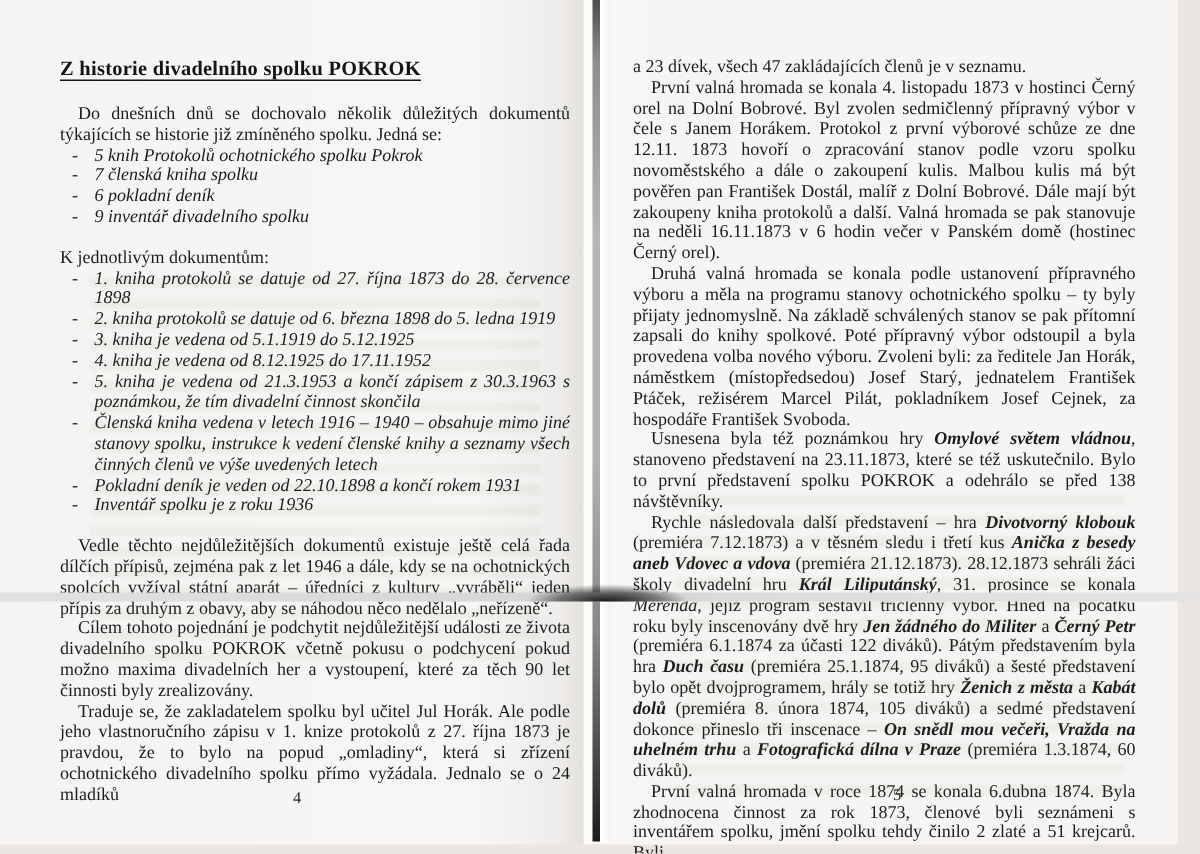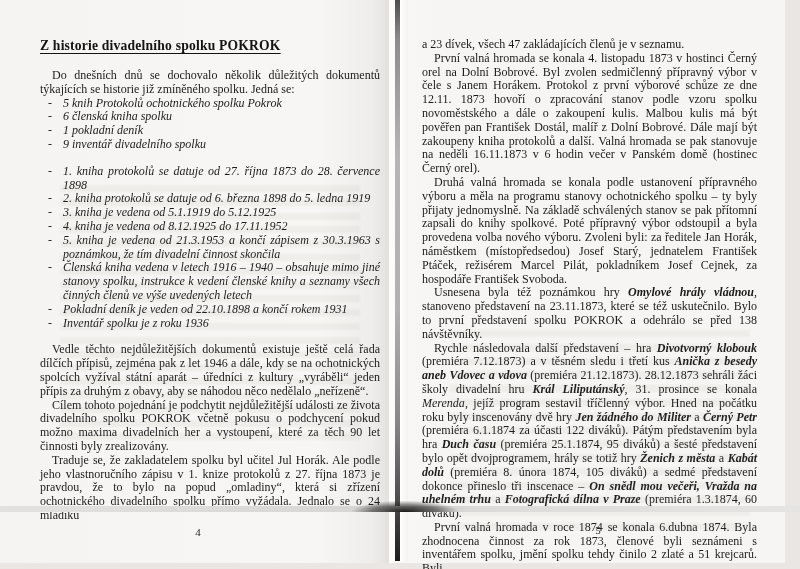--- a/index.html
+++ b/index.html
@@ -3,21 +3,21 @@
 <meta charset="utf-8">
 <style>
   html,body{margin:0;padding:0;}
   body{
     width:800px;height:569px;overflow:hidden;
     background:#e9e6e3;
     font-family:"Liberation Serif","DejaVu Serif",serif;
     color:#1b1b1b;
     -webkit-font-smoothing:antialiased;
   }
-  .spread{position:relative;width:800px;height:512px;}
+  .spread{position:relative;width:800px;height:401px;}
 
   
   .page{position:absolute;top:0;height:563px;box-sizing:border-box;}
   .page-left{
     left:0;width:396px;
     background:linear-gradient(to right,#f6f4f2 0%,#f8f6f4 80%,#efedeb 94%,#dedbd8 100%);
     padding:38px 16px 0 40px;
   }
   .page-right{
     left:389px;width:396px;
@@ -86,33 +86,34 @@
     <h1 class="heading">Z historie divadelního spolku POKROK</h1>
 
     <p class="indent">Do dnešních dnů se dochovalo několik důležitých dokumentů týkajících se historie již zmíněného spolku. Jedná se:</p>
 
     <div class="li">
       <span class="dash">-</span>
       <span class="txt">5 knih Protokolů ochotnického spolku Pokrok</span>
     </div>
     <div class="li">
       <span class="dash">-</span>
-      <span class="txt">6 členská kniha spolku</span>
+      <span class="txt">7 členská kniha spolku</span>
     </div>
     <div class="li">
       <span class="dash">-</span>
-      <span class="txt">1 pokladní deník</span>
+      <span class="txt">6 pokladní deník</span>
     </div>
     <div class="li">
       <span class="dash">-</span>
       <span class="txt">9 inventář divadelního spolku</span>
     </div>
 
     <div class="gap"></div>
 
+    <p>K jednotlivým dokumentům:</p>
 
     <div class="li">
       <span class="dash">-</span>
       <span class="txt">1. kniha protokolů se datuje od 27. října 1873 do 28. července 1898</span>
     </div>
     <div class="li">
       <span class="dash">-</span>
       <span class="txt">2. kniha protokolů se datuje od 6. března 1898 do 5. ledna 1919</span>
     </div>
     <div class="li">
@@ -144,21 +145,21 @@
 
     <p class="indent">Vedle těchto nejdůležitějších dokumentů existuje ještě celá řada dílčích přípisů, zejména pak z let 1946 a dále, kdy se na ochotnických spolcích vyžíval státní aparát – úředníci z kultury „vyráběli“ jeden přípis za druhým z obavy, aby se náhodou něco nedělalo „neřízeně“.</p>
     <p class="indent">Cílem tohoto pojednání je podchytit nejdůležitější události ze života divadelního spolku POKROK včetně pokusu o podchycení pokud možno maxima divadelních her a vystoupení, které za těch 90 let činnosti byly zrealizovány.</p>
     <p class="indent">Traduje se, že zakladatelem spolku byl učitel Jul Horák. Ale podle jeho vlastnoručního zápisu v 1. knize protokolů z 27. října 1873 je pravdou, že to bylo na popud „omladiny“, která si zřízení ochotnického divadelního spolku přímo vyžádala. Jednalo se o 24 mladíků</p>
   </div>
 
   <div class="page page-right">
     <p><span>a 23 dívek, všech 47 zakládajících členů je v seznamu.</span></p>
     <p class="indent"><span>První valná hromada se konala 4. listopadu 1873 v hostinci Černý orel na Dolní Bobrové. Byl zvolen sedmičlenný přípravný výbor v čele s Janem Horákem. Protokol z první výborové schůze ze dne 12.11. 1873 hovoří o zpracování stanov podle vzoru spolku novoměstského a dále o zakoupení kulis. Malbou kulis má být pověřen pan František Dostál, malíř z Dolní Bobrové. Dále mají být zakoupeny kniha protokolů a další. Valná hromada se pak stanovuje na neděli 16.11.1873 v 6 hodin večer v Panském domě (hostinec Černý orel).</span></p>
     <p class="indent"><span>Druhá valná hromada se konala podle ustanovení přípravného výboru a měla na programu stanovy ochotnického spolku – ty byly přijaty jednomyslně. Na základě schválených stanov se pak přítomní zapsali do knihy spolkové. Poté přípravný výbor odstoupil a byla provedena volba nového výboru. Zvoleni byli: za ředitele Jan Horák, náměstkem (místopředsedou) Josef Starý, jednatelem František Ptáček, režisérem Marcel Pilát, pokladníkem Josef Cejnek, za hospodáře František Svoboda.</span></p>
-    <p class="indent"><span>Usnesena byla též poznámkou hry </span><span class="b i">Omylové hrály vládnou</span><span>, stanoveno představení na 23.11.1873, které se též uskutečnilo. Bylo to první představení spolku POKROK a odehrálo se před 138 návštěvníky.</span></p>
+    <p class="indent"><span>Usnesena byla též poznámkou hry </span><span class="b i">Omylové světem vládnou</span><span>, stanoveno představení na 23.11.1873, které se též uskutečnilo. Bylo to první představení spolku POKROK a odehrálo se před 138 návštěvníky.</span></p>
     <p class="indent"><span>Rychle následovala další představení – hra </span><span class="b i">Divotvorný klobouk</span><span> (premiéra 7.12.1873) a v těsném sledu i třetí kus </span><span class="b i">Anička z besedy aneb Vdovec a vdova</span><span> (premiéra 21.12.1873). 28.12.1873 sehráli žáci školy divadelní hru </span><span class="b i">Král Liliputánský</span><span>, 31. prosince se konala </span><span class="i">Merenda</span><span>, jejíž program sestavil tříčlenný výbor. Hned na počátku roku byly inscenovány dvě hry </span><span class="b i">Jen žádného do Militer</span><span> a </span><span class="b i">Černý Petr</span><span> (premiéra 6.1.1874 za účasti 122 diváků). Pátým představením byla hra </span><span class="b i">Duch času</span><span> (premiéra 25.1.1874, 95 diváků) a šesté představení bylo opět dvojprogramem, hrály se totiž hry </span><span class="b i">Ženich z města</span><span> a </span><span class="b i">Kabát dolů</span><span> (premiéra 8. února 1874, 105 diváků) a sedmé představení dokonce přineslo tři inscenace – </span><span class="b i">On snědl mou večeři, Vražda na uhelném trhu</span><span> a </span><span class="b i">Fotografická dílna v Praze</span><span> (premiéra 1.3.1874, 60 diváků).</span></p>
     <p class="indent"><span>První valná hromada v roce 1874 se konala 6.dubna 1874. Byla zhodnocena činnost za rok 1873, členové byli seznámeni s inventářem spolku, jmění spolku tehdy činilo 2 zlaté a 51 krejcarů. Byli</span></p>
   </div>
 
   <div class="page-number page-number-left">4</div>
   <div class="page-number page-number-right">5</div>
 
   <div class="ghost ghost-left"></div>
   <div class="ghost ghost-right"></div>
   <div class="gutter-line"></div>

